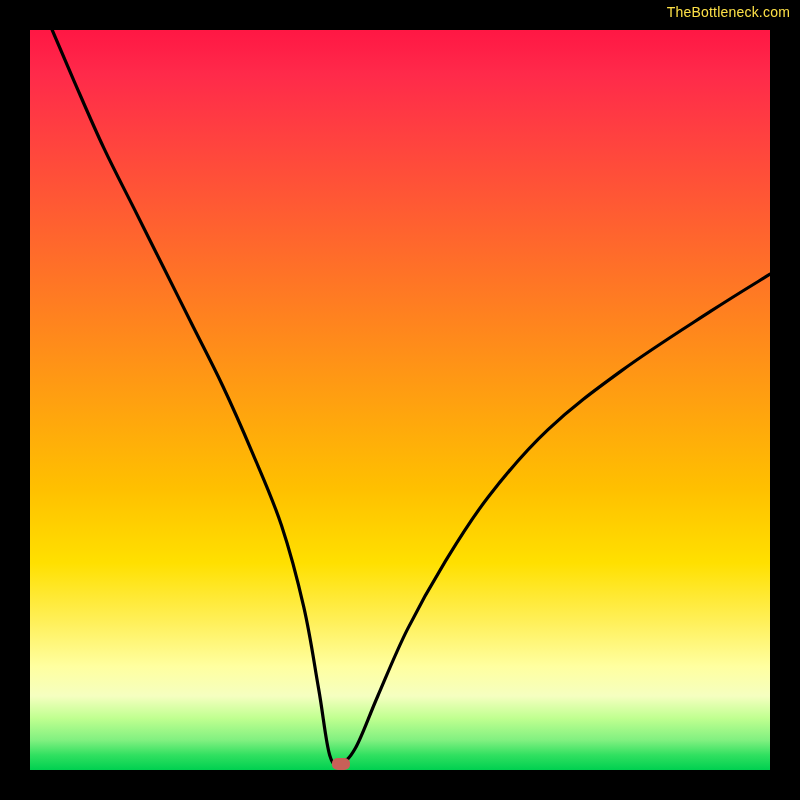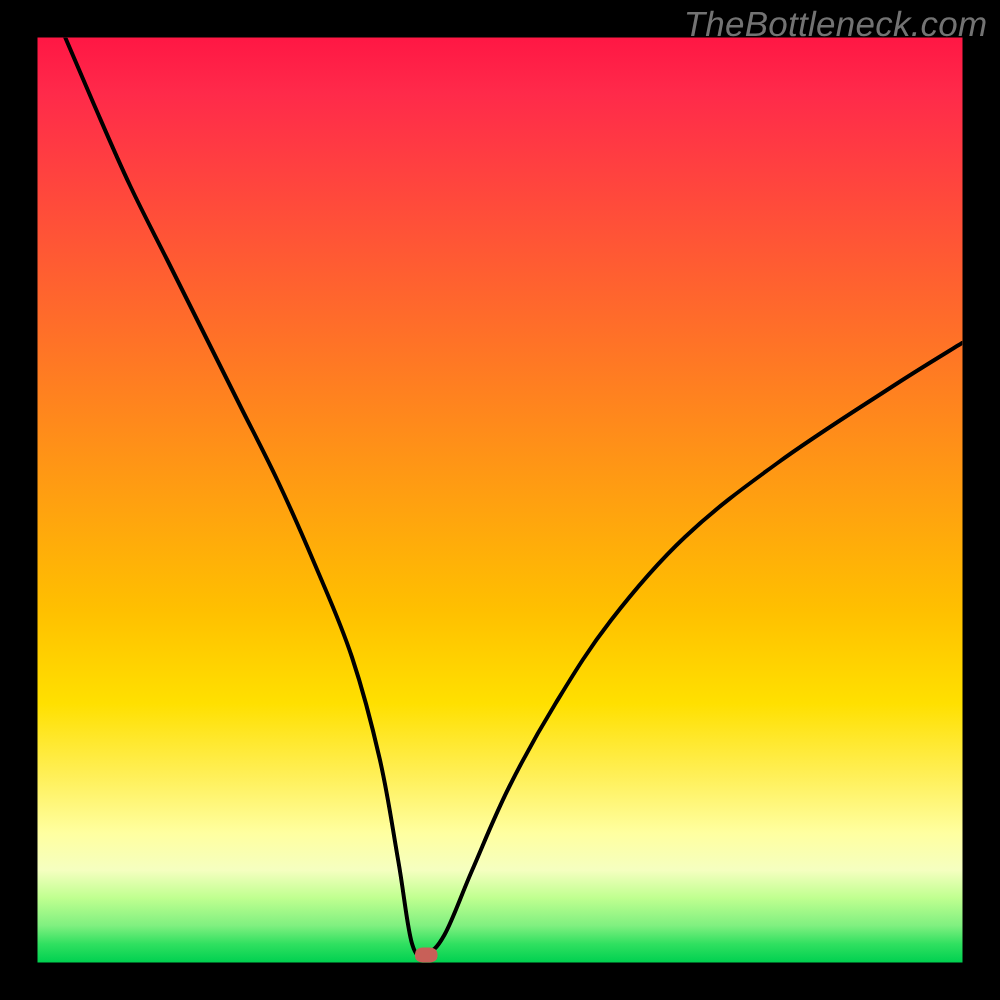--- a/index.html
+++ b/index.html
@@ -55,26 +55,25 @@
     width: 18px;
     height: 12px;
     border-radius: 6px / 5px;
     background: #c86058;
     transform: translate(-50%, -50%);
   }
   .watermark {
     position: absolute;
     top: 4px;
     right: 10px;
-    color: #737373;
-    font-size: 28px;
+    color: #fde047;
+    font-size: 14px;
     letter-spacing: 0.2px;
     font-weight: 500;
     user-select: none;
-    font-style: italic;
   }
 </style>
 </head>
 <body>
 
 <div class="frame">
   <div class="watermark">TheBottleneck.com</div>
 
   <div class="plot-area">
     <svg class="curve" viewBox="0 0 740 740" preserveAspectRatio="none">

